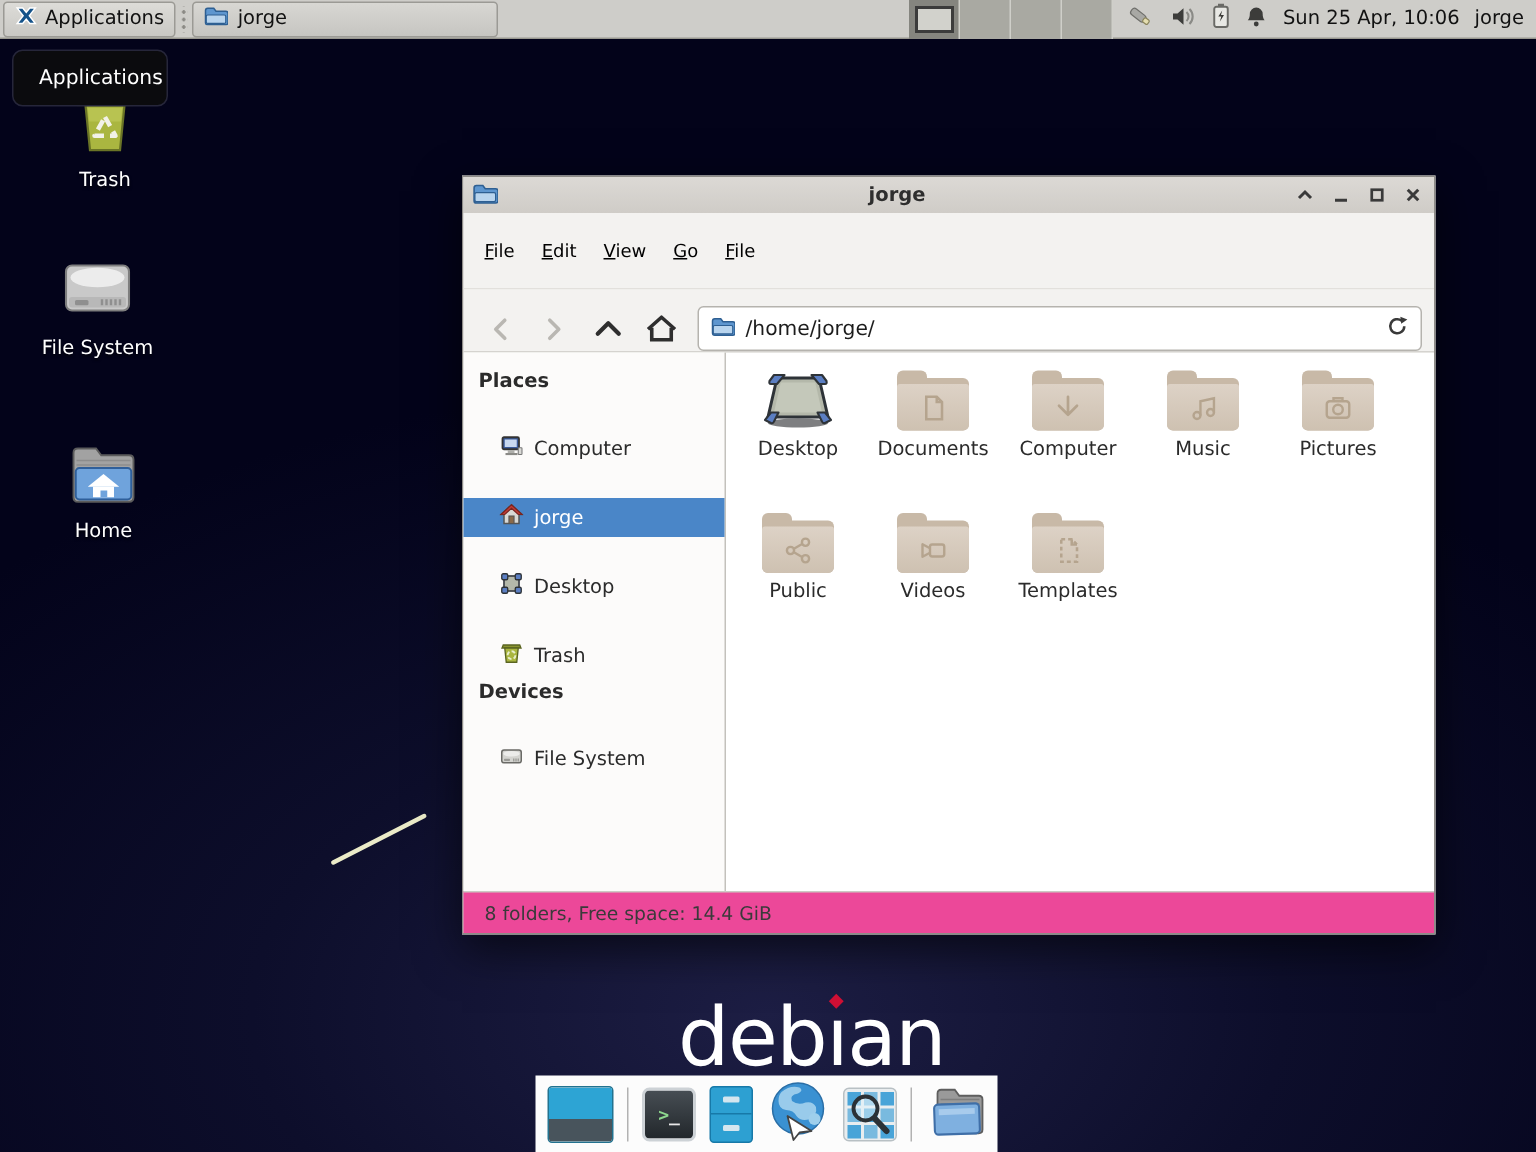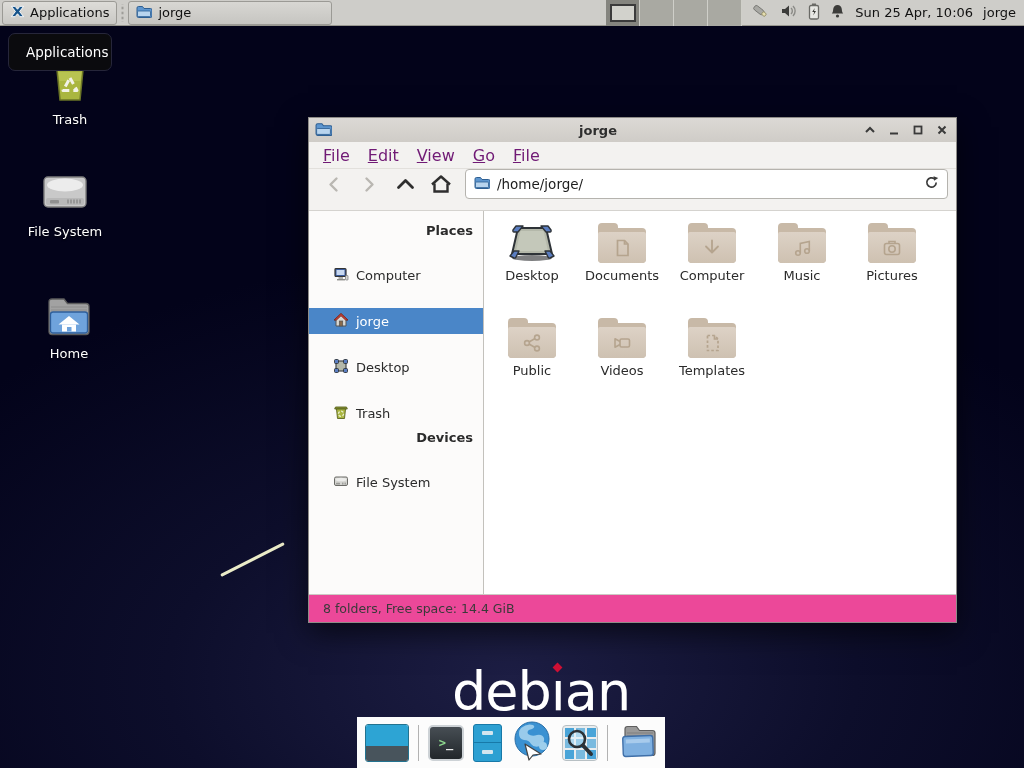--- a/index.html
+++ b/index.html
@@ -37,34 +37,34 @@
             transform:rotate(-27deg);border-radius:2px;}
   
   .win{position:absolute;left:308px;top:117px;width:649px;height:506px;background:#fff;
        border:1px solid #8e8c88;box-sizing:border-box;box-shadow:0 10px 28px rgba(0,0,0,.6);
        display:flex;flex-direction:column;}
   .titlebar{height:24px;background:linear-gradient(#dcd9d5,#cfccc7);display:flex;align-items:center;
             padding:0 6px;flex:0 0 auto;}
   .title{flex:1;text-align:center;font-weight:bold;font-size:13px;color:#2e2e2e;}
   .winbtns{display:flex;gap:12px;margin-right:2px;}
   .winbtns svg{display:block;}
-  .menubar{height:26px;background:#f3f2f0;display:flex;align-items:center;gap:2px;padding:0 6px;
-           font-size:16px;color:#701a75;flex:0 0 auto;border-bottom:1px solid #e2e0dc;}
+  .menubar{height:26px;background:#f3f2f0;display:flex;align-items:center;gap:2px;padding:12px 6px;
+           font-size:12px;color:#000000;flex:0 0 auto;border-bottom:1px solid #e2e0dc;}
   .menu-item{display:inline-block;padding:3px 8px;}
   .menu-item::first-letter{text-decoration:underline;}
-  .toolbar{height:41px;background:#f3f2f0;display:flex;align-items:flex-start;gap:4px;padding:0 8px;
+  .toolbar{height:41px;background:#f3f2f0;display:flex;align-items:flex-end;gap:4px;padding:0 8px;
            border-bottom:1px solid #d5d3cf;flex:0 0 auto;}
   .navbtn{width:32px;height:30px;display:flex;align-items:center;justify-content:center;border-radius:3px;}
   .pathentry{flex:1;height:28px;background:#fff;border:1px solid #b5b3ae;border-radius:4px;
              display:flex;align-items:center;padding:0 8px;gap:7px;font-size:13.5px;color:#1c1c1c;margin-left:4px;}
   .pathentry .ptext{flex:1;}
   .body{flex:1;display:flex;min-height:0;}
   .sidebar{width:175px;background:#fcfbfa;border-right:1px solid #c3c1bc;padding-top:8px;box-sizing:border-box;
            font-size:13px;color:#2b2b2b;}
-  .shead{font-weight:bold;padding:4px 10px;text-align:right;}
+  .shead{font-weight:bold;padding:4px 10px;}
   .srow{display:flex;align-items:center;gap:7px;height:26px;padding-left:24px;margin-top:20px;}
   .srow.sel{background:#4a86c8;color:#fff;}
   .main{flex:1;padding:12px 0 0 3px;display:flex;flex-wrap:wrap;align-content:flex-start;}
   .cell{width:90px;height:95px;display:flex;flex-direction:column;align-items:center;font-size:13px;color:#2b2b2b;}
   .cell .lbl{margin-top:5px;}
   .statusbar{height:27px;background:#ec4899;border-top:1px solid #ccc9c4;display:flex;align-items:center;
              padding-left:14px;font-size:12.5px;color:#3a3a3a;flex:0 0 auto;}
   
   .folder48{width:48px;height:40px;position:relative;}
   .ftab{position:absolute;left:0;top:0;width:20px;height:10px;background:#c8b9a7;border-radius:4px 4px 0 0;}

